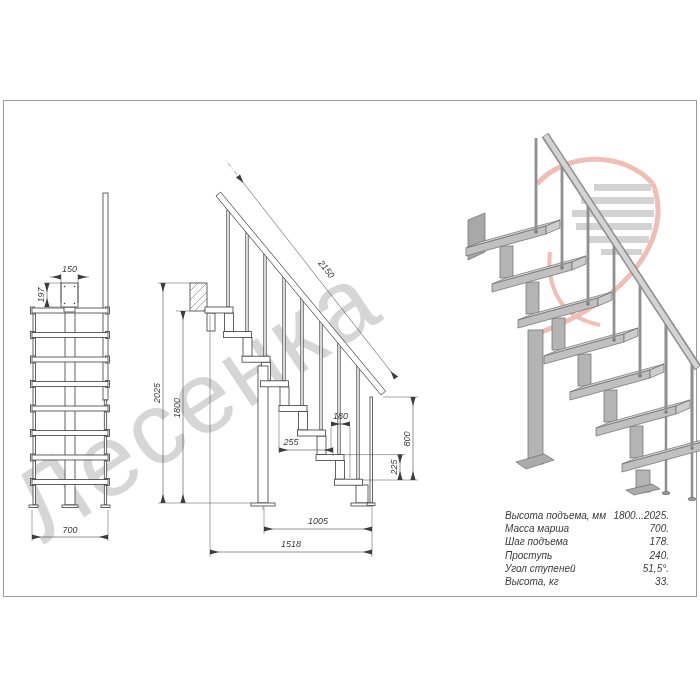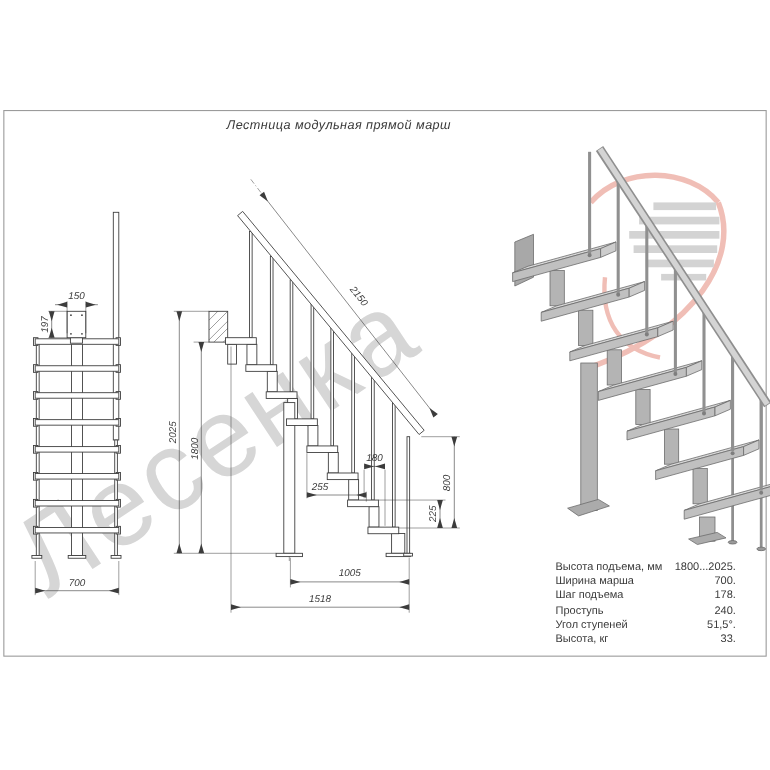--- a/index.html
+++ b/index.html
@@ -9,36 +9,35 @@
   .title{position:absolute;left:153px;top:108px;width:310px;text-align:center;
     font-size:11.5px;font-style:italic;color:#3a3a3a;letter-spacing:.4px;}
   .watermark{position:absolute;left:48px;top:452px;font-size:102px;line-height:1.1;
     color:#d6d6d6;letter-spacing:3px;transform:rotate(-33.5deg);transform-origin:0 100px;
     white-space:nowrap;z-index:1;}
   svg.view{position:absolute;z-index:2;overflow:visible;}
   #front-view{left:20px;top:185px;}
   #side-view{left:145px;top:150px;}
   #persp-view{left:440px;top:120px;}
   .specs{position:absolute;left:505px;top:509px;width:164px;z-index:2;}
-  .spec-row{display:flex;justify-content:space-between;font-size:10px;
+  .spec-row{display:flex;justify-content:space-between;font-size:10px;font-style:italic;
     color:#3a3a3a;line-height:13.2px;}
   .spec-row .v{text-align:center;}
   text{font-family:"Liberation Sans",sans-serif;font-style:italic;font-size:9px;fill:#3a3a3a;}
   .lw{stroke:#3c3c3c;stroke-width:0.8;fill:#fff;}
   .dim{stroke:#3c3c3c;stroke-width:0.55;fill:none;}
   .thin{stroke:#3c3c3c;stroke-width:0.45;fill:none;}
 </style>
 </head>
 <body>
 
 <div class="stage">
 
   <div class="watermark">Лесенка</div>
   <div class="frame"></div>
-  <div class="title">Лестница модульная прямой марш</div>
 
   <svg id="front-view" class="view" width="110" height="360" viewBox="0 0 110 360">
     <defs>
       <marker id="af" markerWidth="11" markerHeight="8" refX="9.5" refY="4" orient="auto-start-reverse" markerUnits="userSpaceOnUse">
         <path d="M0.5,4 L9.5,1.4 L9.5,6.6 z" fill="#3c3c3c"></path>
       </marker>
     </defs>
     <g>
       <rect class="lw" x="83" y="8" width="5" height="207"></rect>
       <rect class="lw" x="84.3" y="215" width="2.4" height="105"></rect>
@@ -282,21 +281,21 @@
       </g>
     </g>
   </svg>
 
   <div class="specs">
     <div class="spec-row">
       <span>Высота подъема, мм</span>
       <span class="v">1800...2025.</span>
     </div>
     <div class="spec-row">
-      <span>Ширина марша</span>
+      <span>Масса марша</span>
       <span class="v">700.</span>
     </div>
     <div class="spec-row">
       <span>Шаг подъема</span>
       <span class="v">178.</span>
     </div>
     <div class="spec-row">
       <span>Проступь</span>
       <span class="v">240.</span>
     </div>

